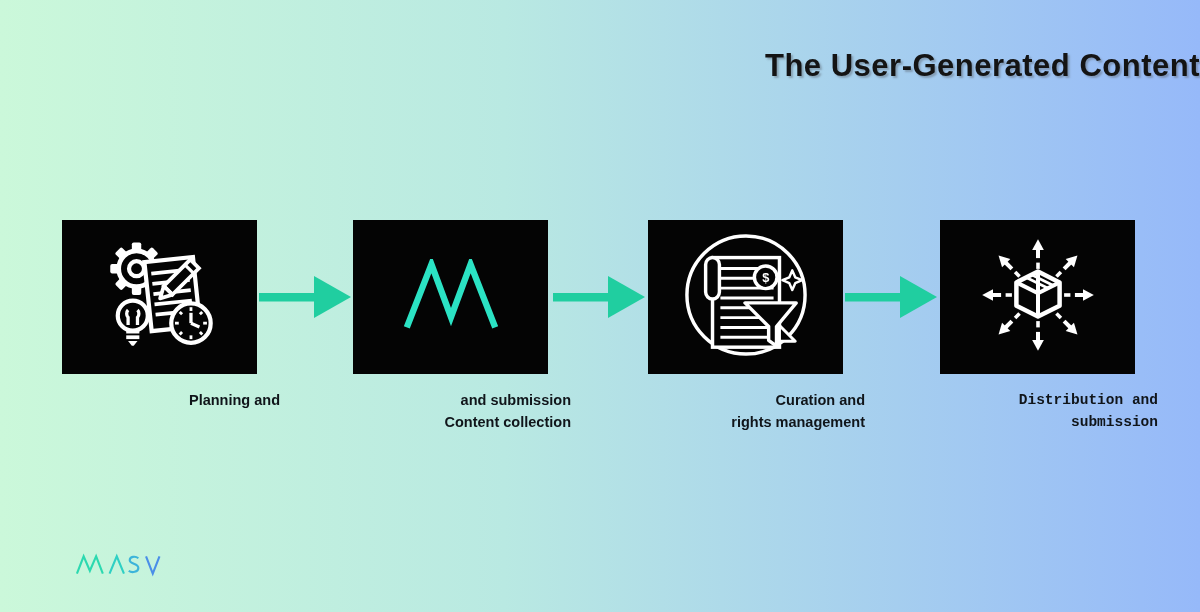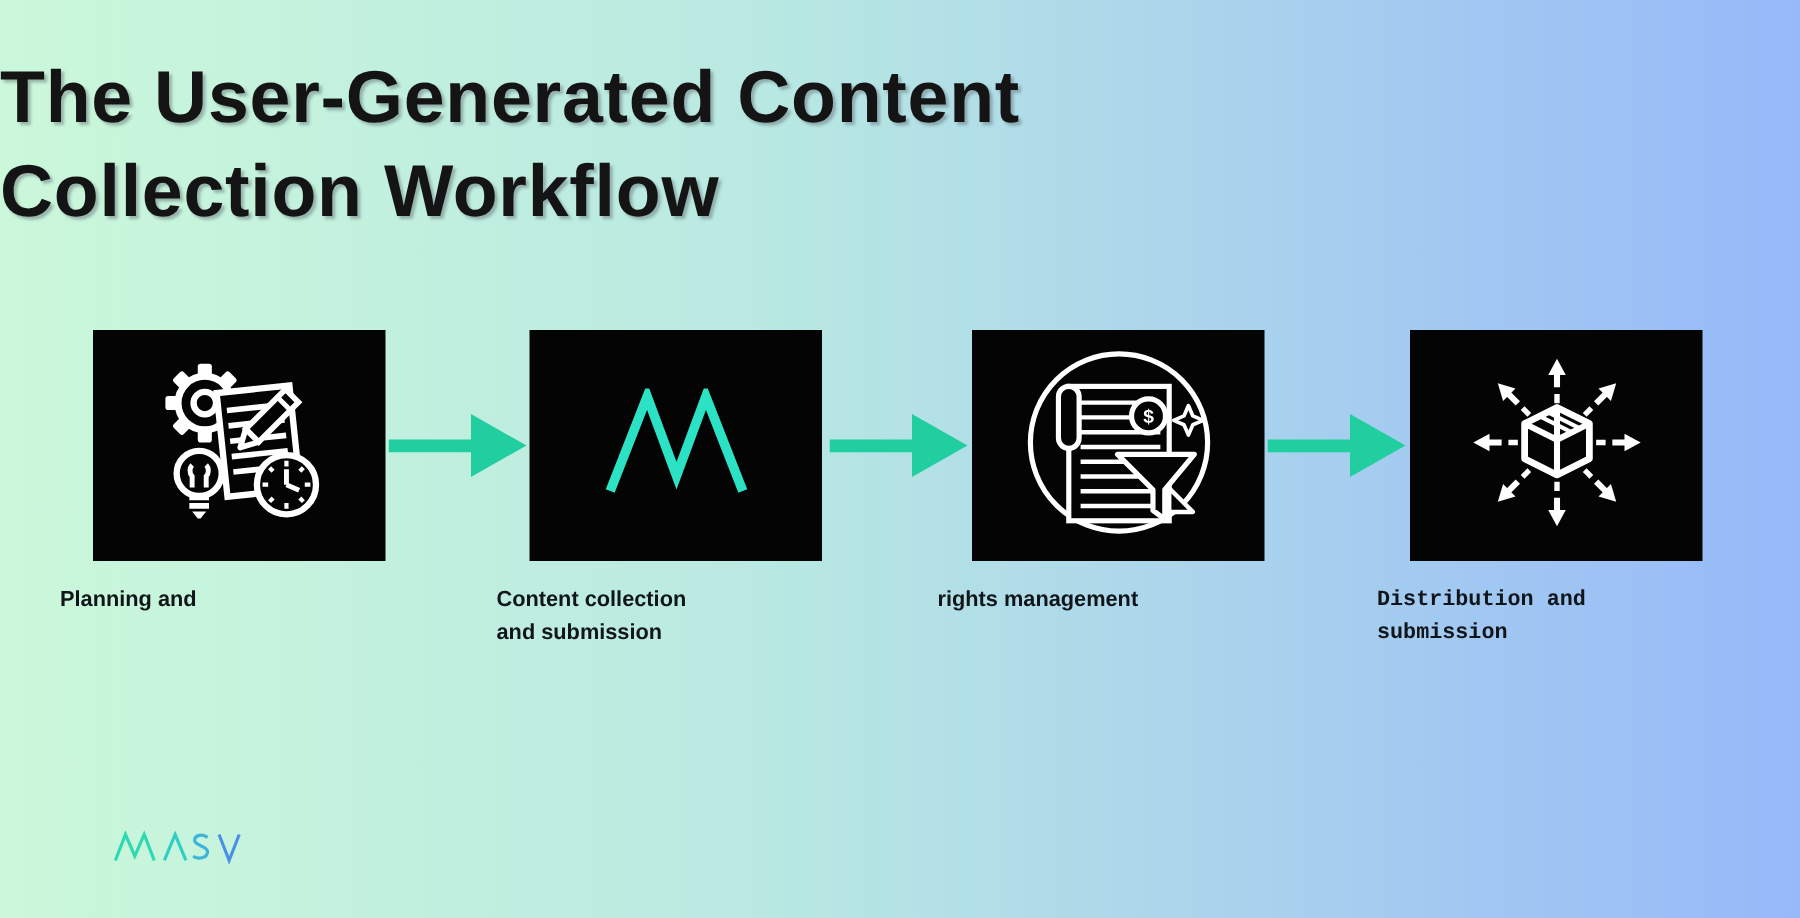--- a/index.html
+++ b/index.html
@@ -9,22 +9,22 @@
     width: 1200px;
     height: 612px;
     background: linear-gradient(90deg, #cbf8da 0%, #b9e9e2 42%, #96b9f9 100%);
     font-family: "Liberation Sans", sans-serif;
   }
   .title {
     position: absolute;
     top: 34px;
     left: 0;
     width: 100%;
-    text-align: left;
-    font-size: 49px;
+    text-align: right;
+    font-size: 31px;
     font-weight: bold;
     line-height: 63px;
     color: #141414;
     letter-spacing: 0.5px;
     text-shadow: 2px 2px 2px rgba(90,100,110,0.45);
   }
   .step-box {
     position: absolute;
     top: 220px;
     width: 195px;
@@ -35,21 +35,21 @@
     justify-content: center;
   }
   .box-1 { left: 62px; }
   .box-2 { left: 353px; }
   .box-3 { left: 648px; }
   .box-4 { left: 940px; }
   .step-label {
     position: absolute;
     top: 389px;
     width: 240px;
-    text-align: left;
+    text-align: right;
     font-size: 14.5px;
     font-weight: bold;
     color: #10151a;
     line-height: 22px;
   }
   .label-1 { left: 40px; }
   .label-2 { left: 331px; }
   .label-3 { left: 625px; }
   .label-4 { left: 918px; font-family: Liberation Mono, monospace; }
   .flow-arrow {
@@ -70,21 +70,20 @@
   }
   .sr-data { position: absolute; width: 1px; height: 1px; overflow: hidden; clip: rect(0 0 0 0); }
 </style>
 </head>
 <body>
 
 <div class="canvas">
 
   <div class="title">
     <div>The User-Generated Content</div>
-    <div>Collection Workflow</div>
   </div>
 
   <div class="step-box box-1">
     <span>
       <svg width="122" height="114" viewBox="0 0 130 120" fill="none">
 
         <g fill="#ffffff">
           <g transform="rotate(0,40,32)">
               <rect x="35" y="4" width="10" height="12" rx="2"></rect>
             </g>
@@ -268,24 +267,25 @@
     <svg width="93" height="44" viewBox="0 0 93 44">
       <rect x="0" y="18" width="58" height="8.5" fill="#20cea0"></rect>
       <polygon points="55,1 92,22 55,43" fill="#20cea0"></polygon>
     </svg>
   </div>
 
   <div class="step-label label-1">
     <div>Planning and</div>
   </div>
   <div class="step-label label-2">
+    <div>and submission</div>
     <div>Content collection</div>
-    <div>and submission</div>
   </div>
   <div class="step-label label-3">
+    <div>Curation and</div>
     <div>rights management</div>
   </div>
   <div class="step-label label-4">
     <div>Distribution and</div>
     <div>submission</div>
   </div>
 
   <div class="masv-wordmark">
     <span class="sr-data">MASV</span>
     <svg width="96" height="26" viewBox="0 0 100 24" fill="none">

